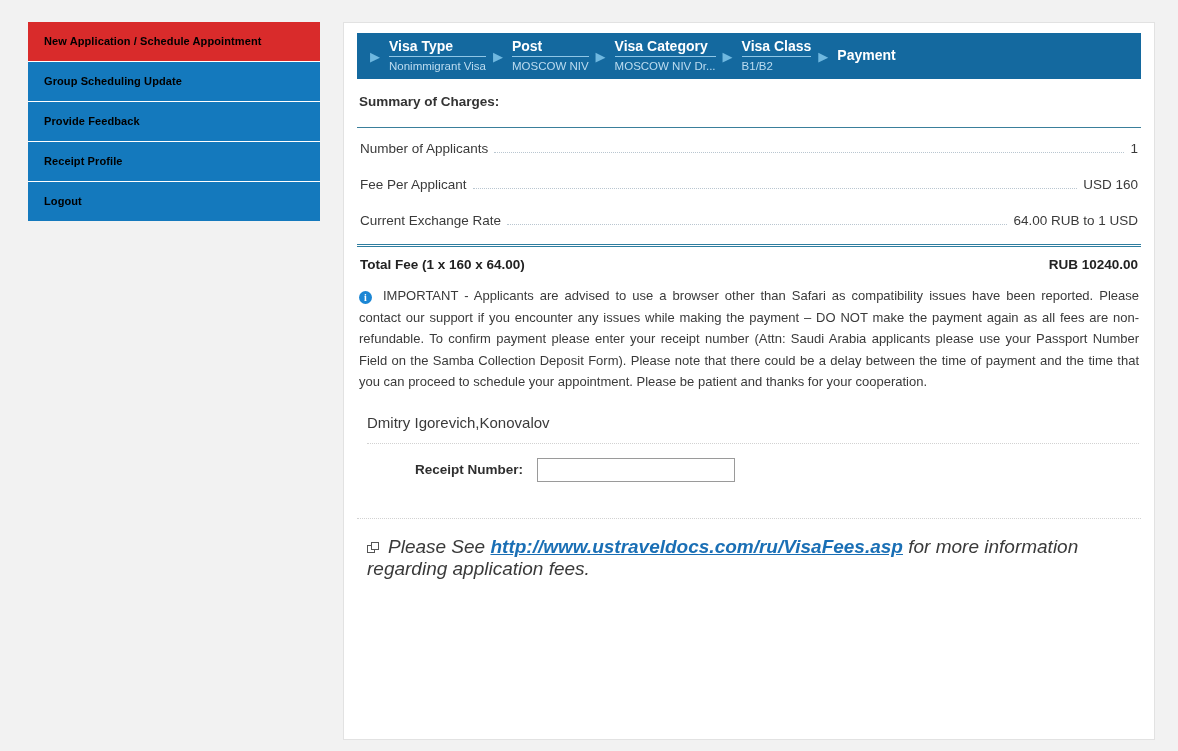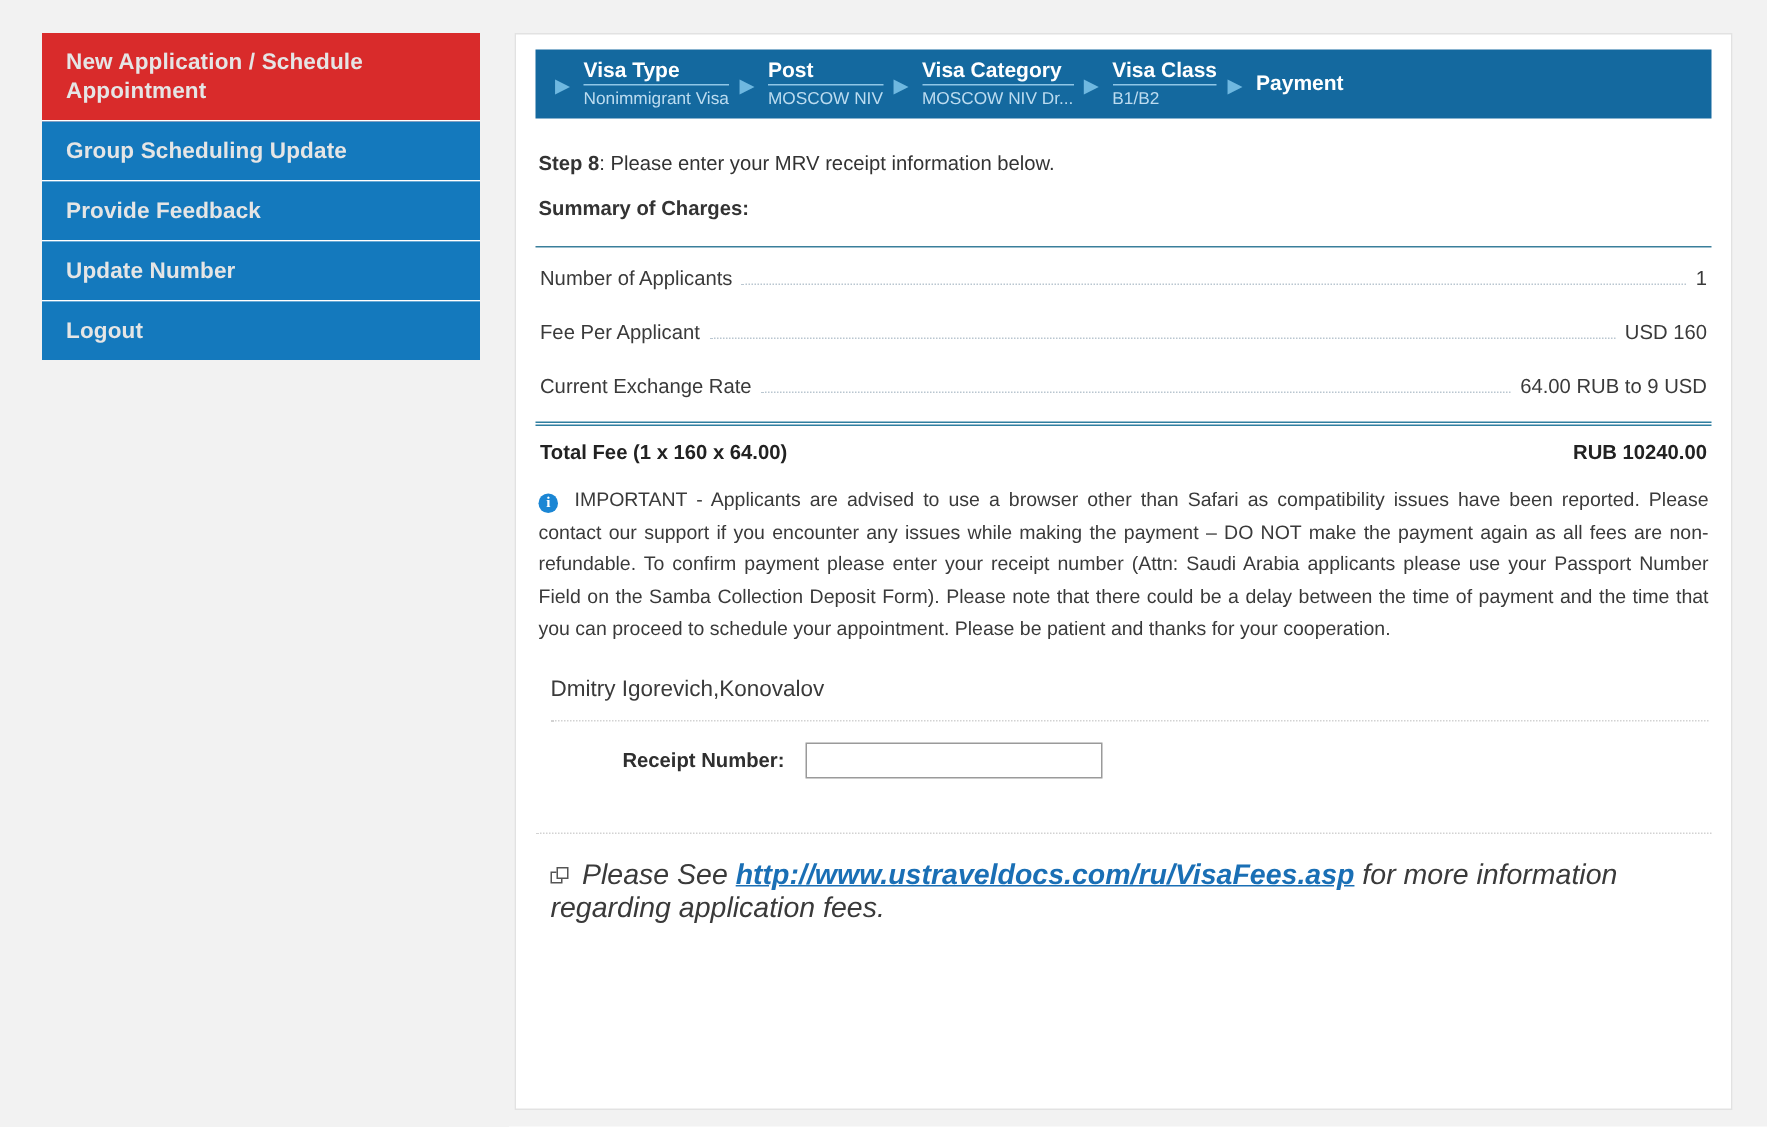--- a/index.html
+++ b/index.html
@@ -17,23 +17,23 @@
   }
 
   
   #sidebar {
     position: absolute;
     left: 28px; top: 22px;
     width: 292px;
   }
   .nav-item {
     display: block;
-    color: #e5e5e5;
-    font-weight: bold;
-    font-size: 15px;
+    color: #000000;
+    font-weight: bold;
+    font-size: 11px;
     line-height: 19px;
     padding: 10px 14px 10px 16px;
     background: #1479bd;
     border-bottom: 1px solid #ffffff;
     cursor: pointer;
     letter-spacing: 0.1px;
   }
   .nav-item.active {
     background: #d92b2b;
   }
@@ -254,21 +254,21 @@
     cursor: pointer;
   }
 </style>
 </head>
 <body>
 
 <nav id="sidebar">
   <a class="nav-item active">New Application / Schedule Appointment</a>
   <a class="nav-item">Group Scheduling Update</a>
   <a class="nav-item">Provide Feedback</a>
-  <a class="nav-item">Update Number</a>
+  <a class="nav-item">Receipt Profile</a>
   <a class="nav-item">Logout</a>
 </nav>
 
 <div id="panel">
 <div id="panel-inner">
 
   <div id="stepper">
     <span class="step-arrow">▶</span>
     <div class="step">
       <div class="step-title">Visa Type</div>
@@ -292,41 +292,38 @@
       <div class="step-title">Visa Class</div>
       <div class="step-sub">B1/B2</div>
     </div>
 
     <span class="step-arrow">▶</span>
     <div class="step nosub">
       <div class="step-title">Payment</div>
     </div>
   </div>
 
-  <div id="step-line">
-    <b>Step 8</b><span>: Please enter your MRV receipt information below.</span>
-  </div>
 
   <div id="summary-head">Summary of Charges:</div>
 
   <div id="charges">
     <div class="charge-row">
       <span class="charge-label">Number of Applicants</span>
       <span class="charge-dots"></span>
       <span class="charge-value">1</span>
     </div>
     <div class="charge-row">
       <span class="charge-label">Fee Per Applicant</span>
       <span class="charge-dots"></span>
       <span class="charge-value">USD 160</span>
     </div>
     <div class="charge-row">
       <span class="charge-label">Current Exchange Rate</span>
       <span class="charge-dots"></span>
-      <span class="charge-value">64.00 RUB to 9 USD</span>
+      <span class="charge-value">64.00 RUB to 1 USD</span>
     </div>
   </div>
 
   <div id="total-row">
     <span>Total Fee (1 x 160 x 64.00)</span>
     <span>RUB 10240.00</span>
   </div>
 
   <div id="notice">
     <span class="info-icon">i</span><span>IMPORTANT - Applicants are advised to use a browser other than Safari as compatibility issues have been reported. Please contact our support if you encounter any issues while making the payment – DO NOT make the payment again as all fees are non-refundable. To confirm payment please enter your receipt number (Attn: Saudi Arabia applicants please use your Passport Number Field on the Samba Collection Deposit Form). Please note that there could be a delay between the time of payment and the time that you can proceed to schedule your appointment. Please be patient and thanks for your cooperation.</span>

